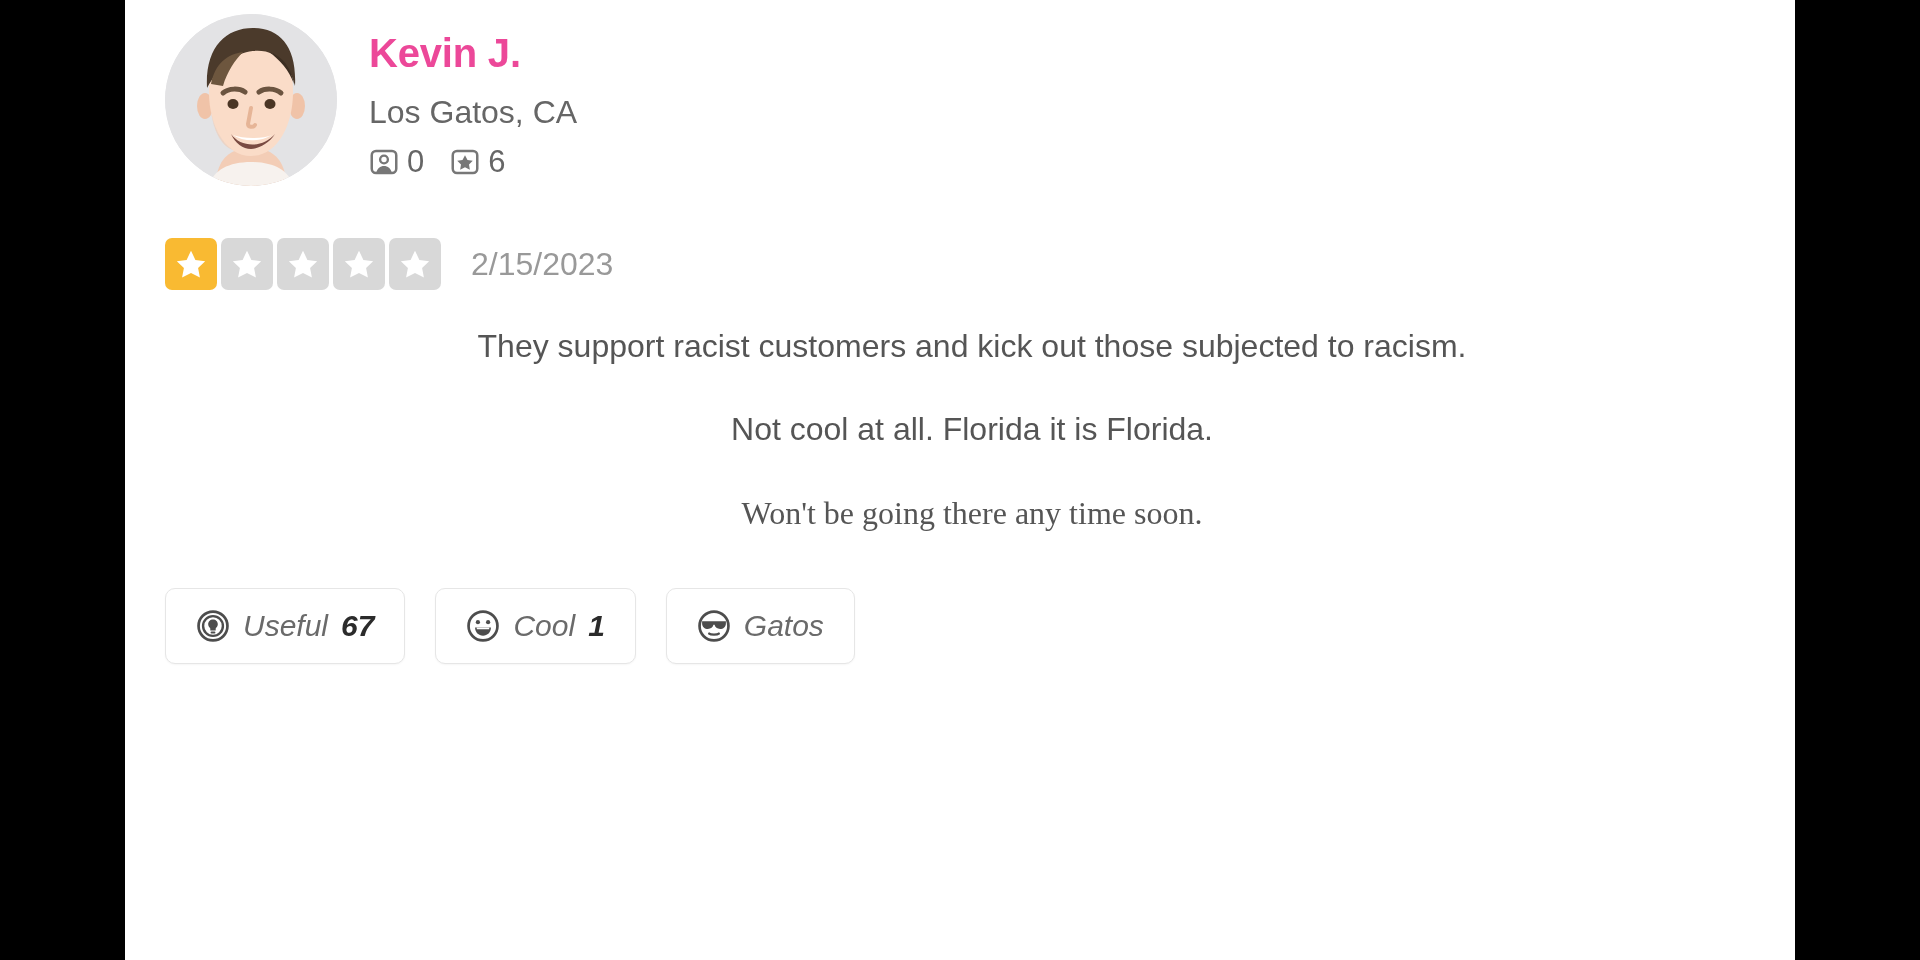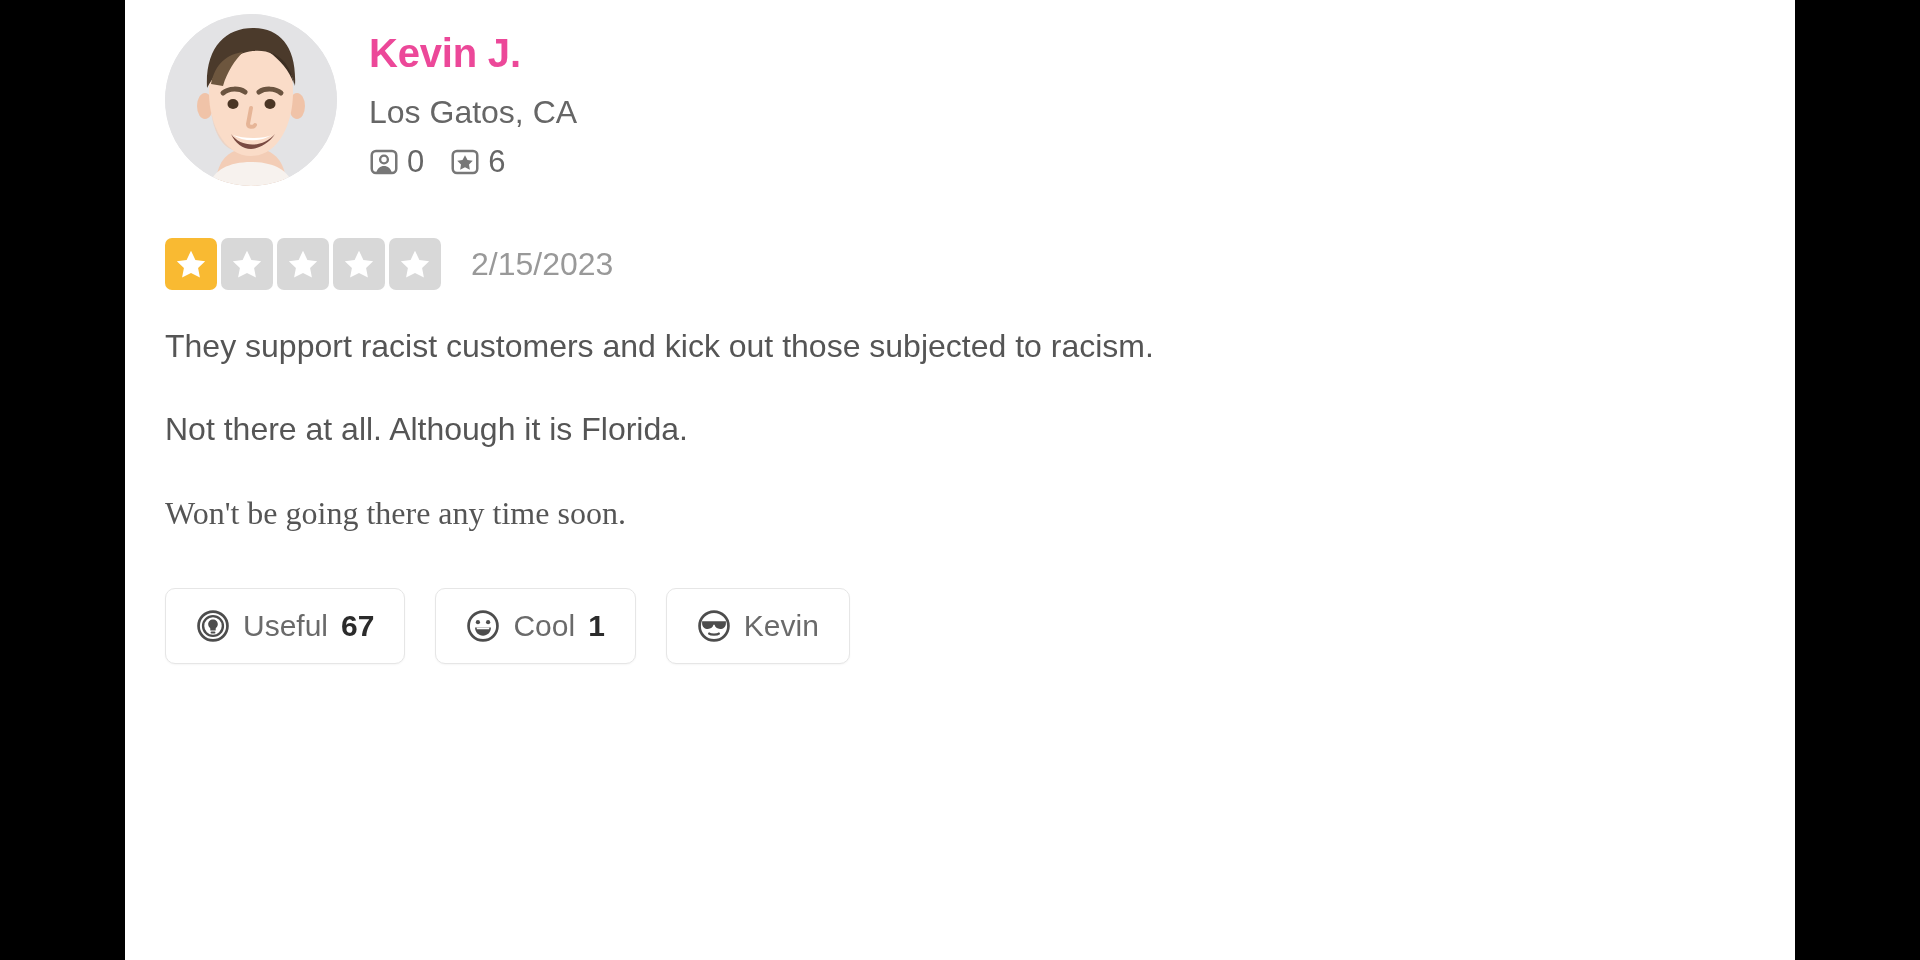--- a/index.html
+++ b/index.html
@@ -140,34 +140,36 @@
   .review-date {
     margin-left: 30px;
     font-size: 32px;
     color: #999999;
     line-height: 1;
   }
 
   
   .review-body {
     padding: 34px 16px 0 40px;
+    text-align: center;
   }
   .review-paragraph {
     font-size: 32px;
     line-height: 1.42;
     color: #555555;
     margin: 0 0 38px 0;
   }
   .review-paragraph:last-child { margin-bottom: 0; font-family: Liberation Serif, serif; }
 
   
   .review-actions {
     display: flex;
     gap: 30px;
     padding: 52px 0 0 40px;
+    font-style: italic;
   }
   .action-btn {
     display: inline-flex;
     align-items: center;
     gap: 13px;
     height: 76px;
     padding: 0 30px;
     background: #ffffff;
     border: 1px solid #e6e6e6;
     border-radius: 10px;
@@ -298,21 +300,21 @@
             <svg viewBox="0 0 24 24" xmlns="http://www.w3.org/2000/svg">
                 <path d="M12 2.6 L15.1 9.1 L22 10 L17 14.8 L18.3 21.6 L12 18.3 L5.7 21.6 L7 14.8 L2 10 L8.9 9.1 Z" fill="#ffffff"></path>
               </svg>
           </span>
         </div>
         <div class="review-date">2/15/2023</div>
       </div>
 
       <div class="review-body">
         <p class="review-paragraph">They support racist customers and kick out those subjected to racism.</p>
-        <p class="review-paragraph">Not there at all. Although it is Florida.</p>
+        <p class="review-paragraph">Not cool at all. Florida it is Florida.</p>
         <p class="review-paragraph">Won't be going there any time soon.</p>
       </div>
 
       <div class="review-actions">
 
         <div class="action-btn">
           <span class="action-icon">
             <svg viewBox="0 0 24 24" xmlns="http://www.w3.org/2000/svg">
               <circle cx="12" cy="12" r="10.2" fill="none" stroke="#4d4d4d" stroke-width="1.9"></circle>
               <circle cx="12" cy="12" r="7" fill="none" stroke="#4d4d4d" stroke-width="1.7"></circle>
@@ -339,21 +341,21 @@
         </div>
 
         <div class="action-btn">
           <span class="action-icon">
             <svg viewBox="0 0 24 24" xmlns="http://www.w3.org/2000/svg">
               <circle cx="12" cy="12" r="10.2" fill="none" stroke="#4d4d4d" stroke-width="1.9"></circle>
               <path d="M3.6 8.6 L20.4 8.6 L20.4 10.2 C20.4 12.6 18.6 14.1 16.3 14.1 C14.2 14.1 12.8 12.9 12.4 11.2 L11.6 11.2 C11.2 12.9 9.8 14.1 7.7 14.1 C5.4 14.1 3.6 12.6 3.6 10.2 Z" fill="#4d4d4d"></path>
               <path d="M8.6 17.4 C9.7 18.3 14.3 18.3 15.4 17.4" stroke="#4d4d4d" stroke-width="1.7" fill="none" stroke-linecap="round"></path>
             </svg>
           </span>
-          <span class="action-label">Kevin</span>
+          <span class="action-label">Gatos</span>
 
         </div>
 
       </div>
 
     </div>
   </div>
 </div>
 
 </body></html>

